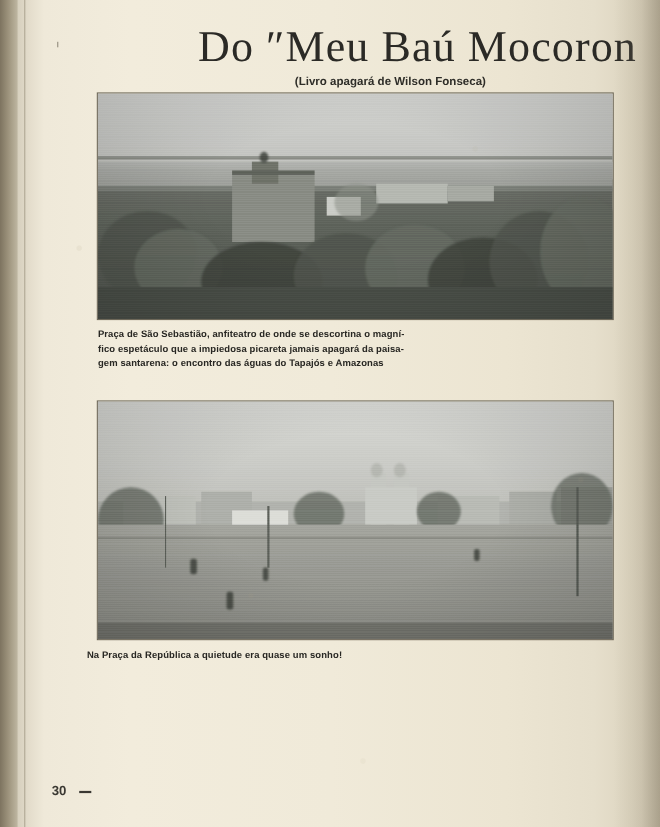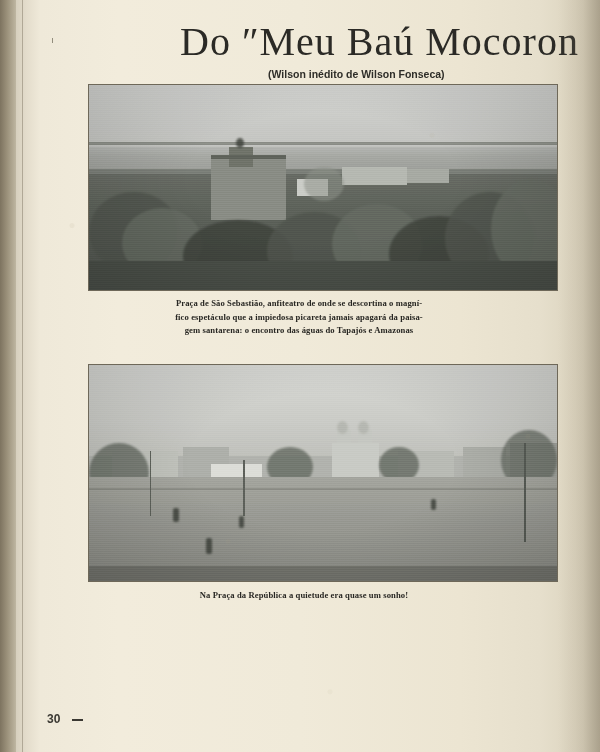--- a/index.html
+++ b/index.html
@@ -129,30 +129,29 @@
     position: absolute; inset: 0;
     background-image:
       repeating-linear-gradient(0deg, rgba(255,255,255,0.035) 0 1px, rgba(0,0,0,0.035) 1px 2px);
     pointer-events: none;
     mix-blend-mode: overlay;
   }
 
   
   .caption {
     position: absolute;
-    font-family: Liberation Serif, serif;
+    font-family: Liberation Sans, sans-serif;
     font-size: 8.6px;
     font-weight: bold;
     line-height: 13.5px;
     color: #282723;
     letter-spacing: 0.1px;
-    text-align: center;
   }
   #caption1 { left: 89px; top: 297px; width: 420px; }
-  #caption2 { left: 94px; top: 589px; width: 420px; }
+  #caption2 { left: 79px; top: 589px; width: 420px; }
 
   
   .headline2 {
     position: absolute;
     left: 332px;
     top: 646px;
     font-family: "Liberation Serif", serif;
     font-size: 38px;
     color: #2b2a26;
     white-space: nowrap;
@@ -187,21 +186,21 @@
 </head>
 <body>
 
 <div class="page">
 
   <div class="binding"></div>
   <div class="binding-line"></div>
   <div class="tick"></div>
 
   <div class="headline">Do ″Meu Baú Mocoron</div>
-  <div class="subtitle">(Wilson inédito de Wilson Fonseca)</div>
+  <div class="subtitle">(Livro apagará de Wilson Fonseca)</div>
 
   <div class="photo" id="photo1">
     <div class="ph-sky" style="height:38%"></div>
     <div class="ph-water" style="top:30%;height:12%"></div>
 
     <div class="rect" style="left:0;top:28%;width:100%;height:3px;background:#8d9089;"></div>
     <div class="rect" style="left:0;top:41%;width:100%;height:5px;background:#7b7f78;"></div>
 
     <div class="rect dark" style="left:26%;top:36%;width:16%;height:30%;background:#8a8d85;"></div>
     <div class="rect dark" style="left:30%;top:30%;width:5%;height:10%;background:#6f7369;"></div>

